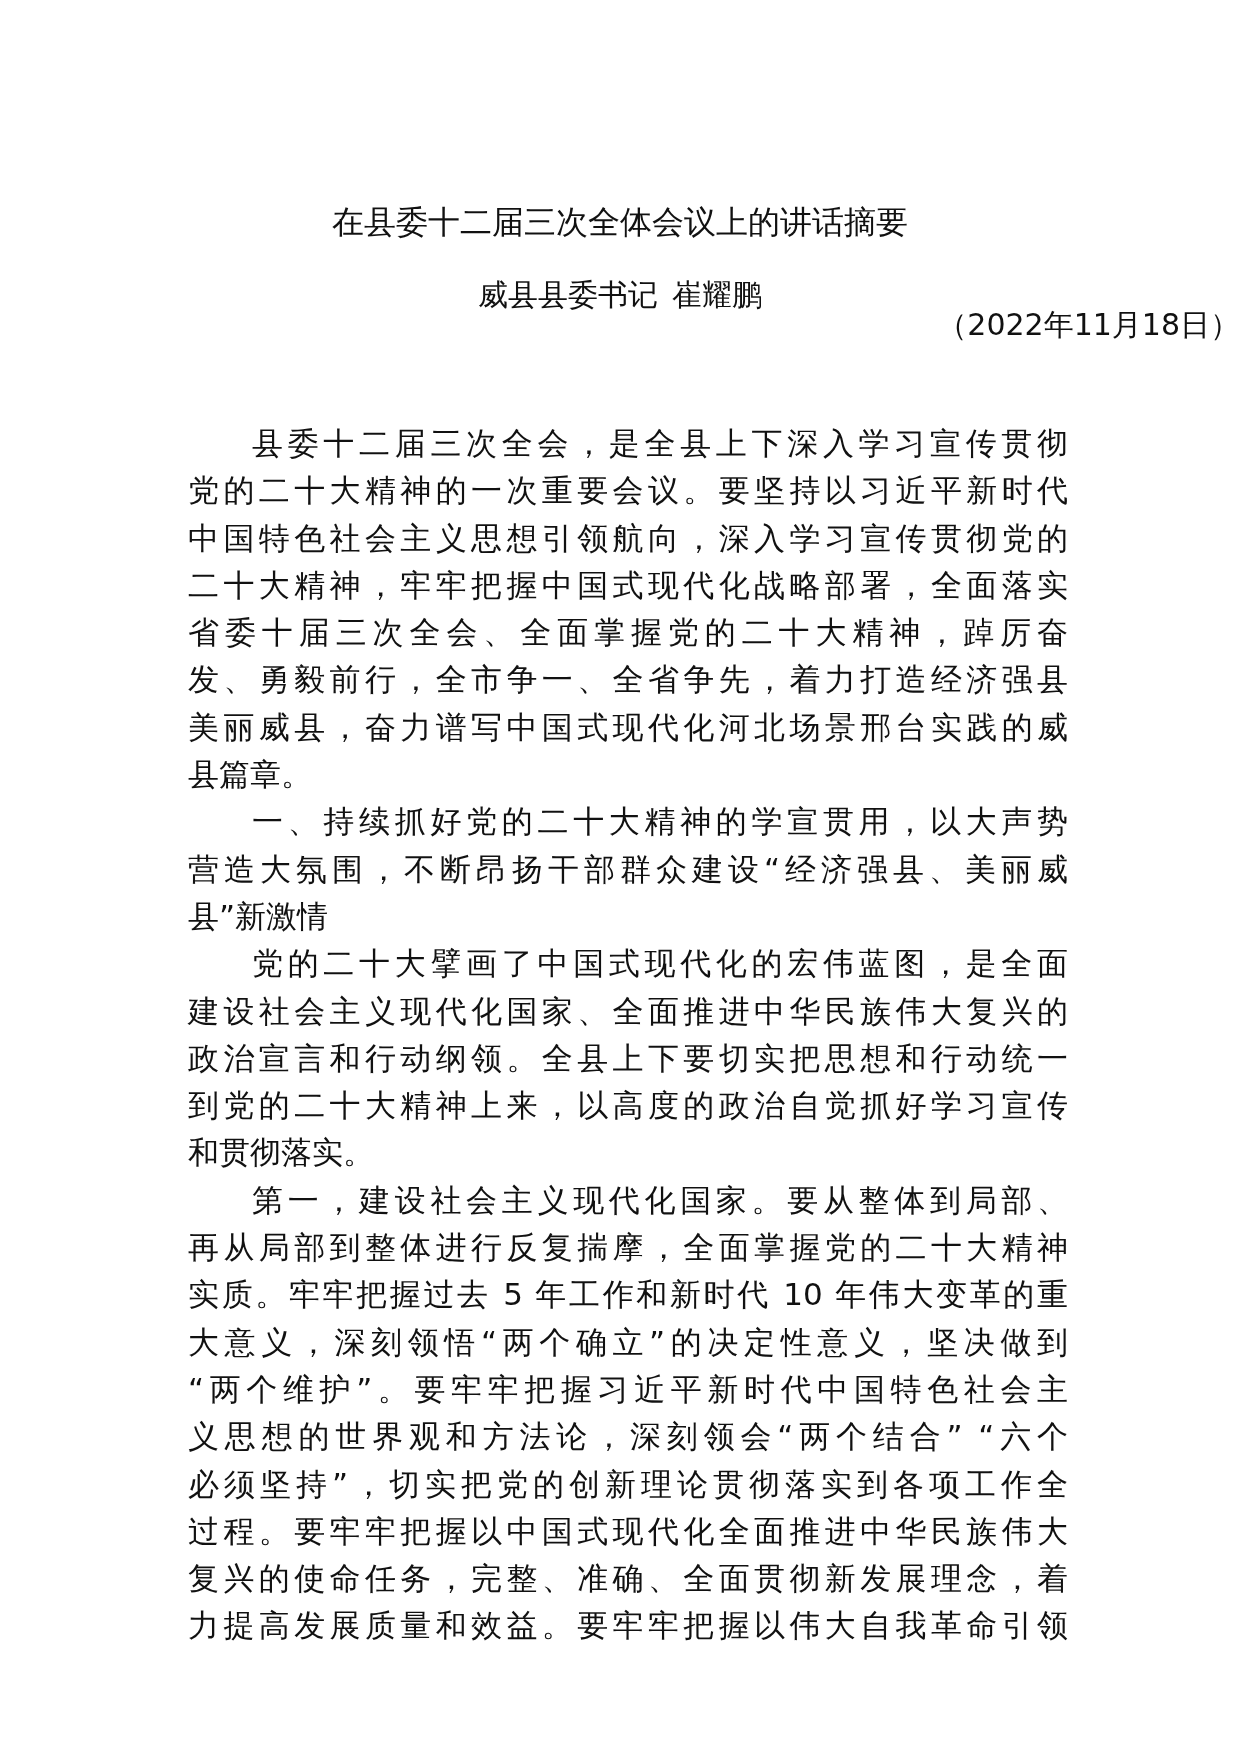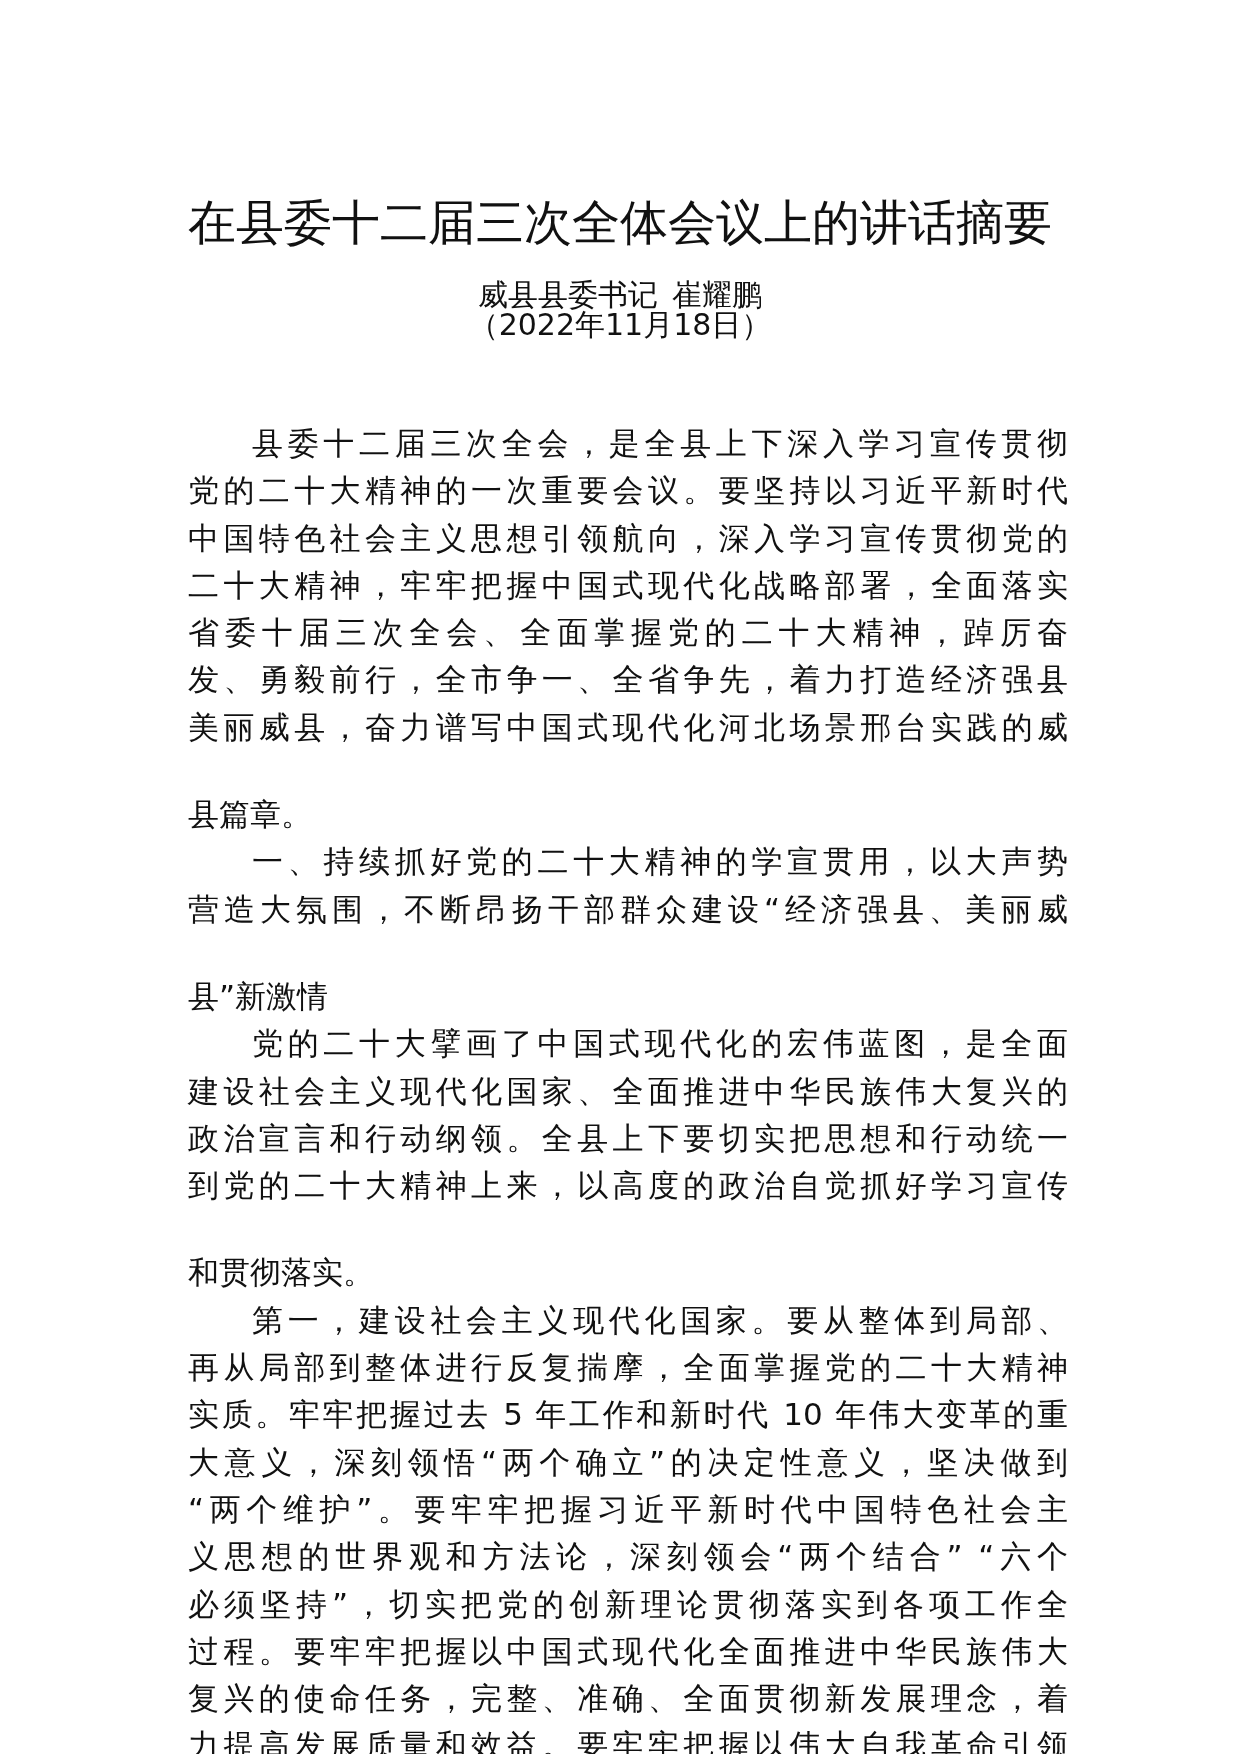--- a/index.html
+++ b/index.html
@@ -21,21 +21,21 @@
       width: 1240px;
       height: 1754px;
       background: #ffffff;
     }
     .title {
       position: absolute;
       top: 192px;
       left: 0;
       width: 1240px;
       text-align: center;
-      font-size: 48px;
+      font-size: 32px;
       line-height: 60px;
       letter-spacing: 0px;
       color: #111;
     }
     .author {
       position: absolute;
       top: 262px;
       left: 0;
       width: 1240px;
       text-align: center;
@@ -43,21 +43,21 @@
       line-height: 40px;
       color: #111;
       margin-top: 13px;
     }
     .author .gap { display: inline-block; width: 14px; }
     .date {
       position: absolute;
       top: 305px;
       left: 0;
       width: 1240px;
-      text-align: center;
+      text-align: right;
       font-size: 30px;
       line-height: 40px;
       color: #111;
     }
     .body {
       position: absolute;
       top: 420px;
       left: 188px;
       width: 880px;
     }
@@ -65,21 +65,20 @@
       height: 47.3px;
       line-height: 47.3px;
       font-size: 31px;
       white-space: nowrap;
       text-align: justify;
       text-align-last: justify;
       color: #111;
     }
     .line.last {
       text-align-last: left;
-      margin-top: 40px;
     }
     .line.indent {
       padding-left: 64px;
     }
     .heading .line {
       font-family: "DejaVu Sans", sans-serif;
     }
   </style>
 </head>
 <body>

